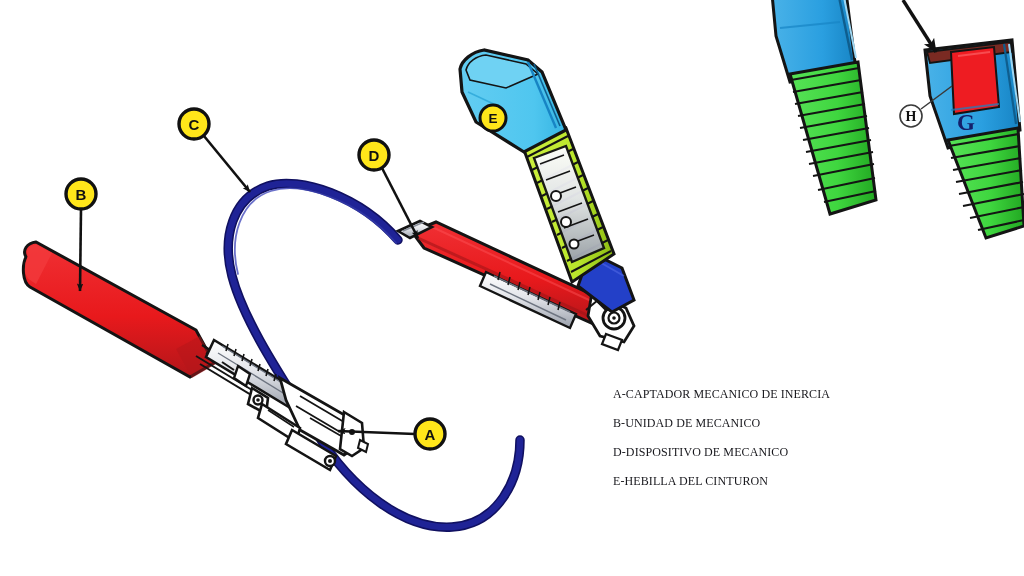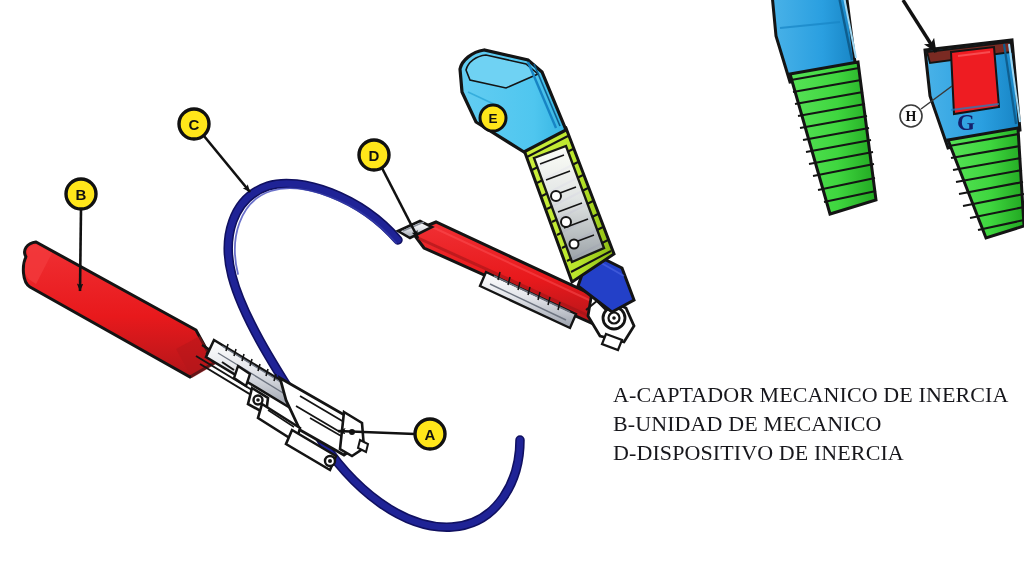--- a/index.html
+++ b/index.html
@@ -6,21 +6,21 @@
   html,body{margin:0;padding:0;background:#ffffff;}
   body{
     width:1024px;height:576px;overflow:hidden;position:relative;
     font-family:"Liberation Serif", serif;
   }
   #stage{position:absolute;left:0;top:0;width:1024px;height:576px;background:#fff;}
   #art{position:absolute;left:0;top:0;}
   .legend{
     position:absolute;left:613px;top:380px;width:400px;
     font-family:"Liberation Serif", serif;
-    font-size:22px;color:#17171c;letter-spacing:.1px;
+    font-size:12px;color:#17171c;letter-spacing:.1px;
     line-height:29px;white-space:nowrap;
   }
   .legend-line{height:29px;}
 </style>
 </head>
 <body>
 
 <div id="stage">
 
   <svg id="art" width="1024" height="576" viewBox="0 0 1024 576">
@@ -293,16 +293,17 @@
       <g>
         <circle cx="911" cy="116" r="11" fill="#ffffff" stroke="#3a3a3a" stroke-width="1.6"></circle>
         <text x="911" y="116" text-anchor="middle" dominant-baseline="central" font-family="Liberation Serif, serif" font-size="14" font-weight="bold" fill="#111111">H</text>
       </g>
     </g>
   </svg>
 
   <div class="legend">
     <div class="legend-line">A-CAPTADOR MECANICO DE INERCIA</div>
     <div class="legend-line">B-UNIDAD DE MECANICO</div>
-    <div class="legend-line">D-DISPOSITIVO DE INERCIA</div>
+    <div class="legend-line">D-DISPOSITIVO DE MECANICO</div>
+    <div class="legend-line">E-HEBILLA DEL CINTURON</div>
   </div>
 
 </div>
 
 </body></html>

